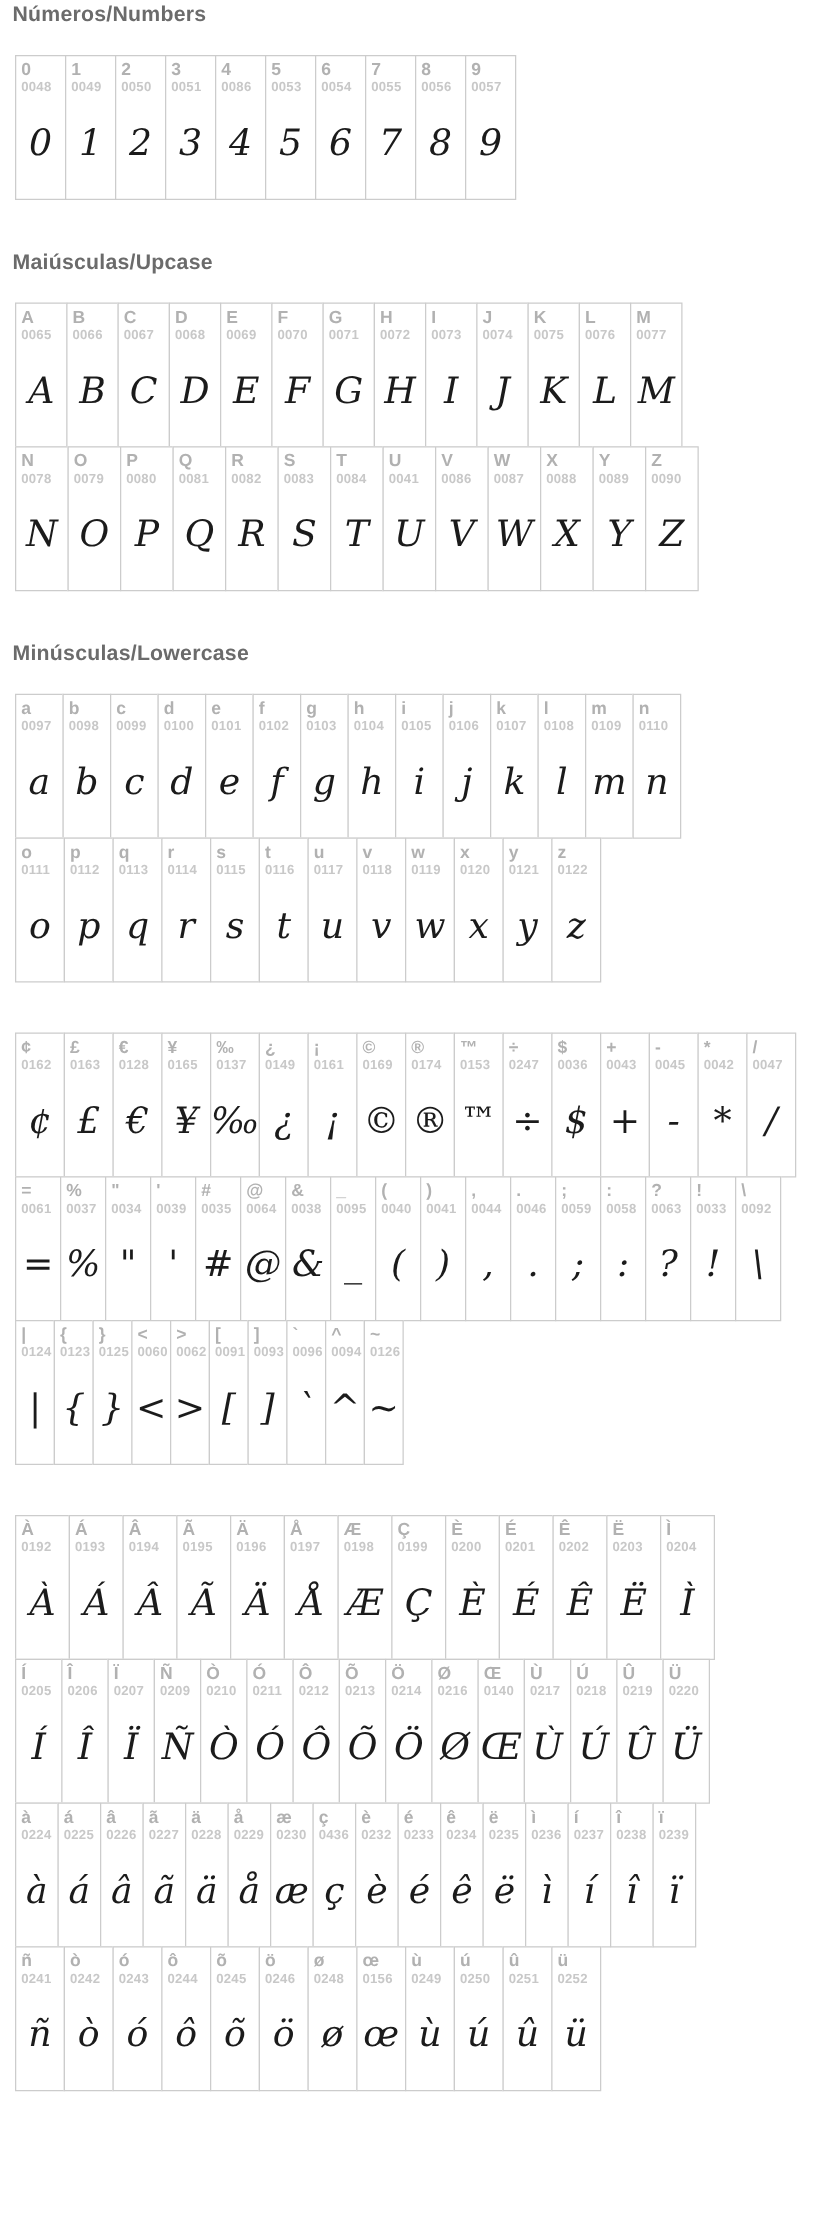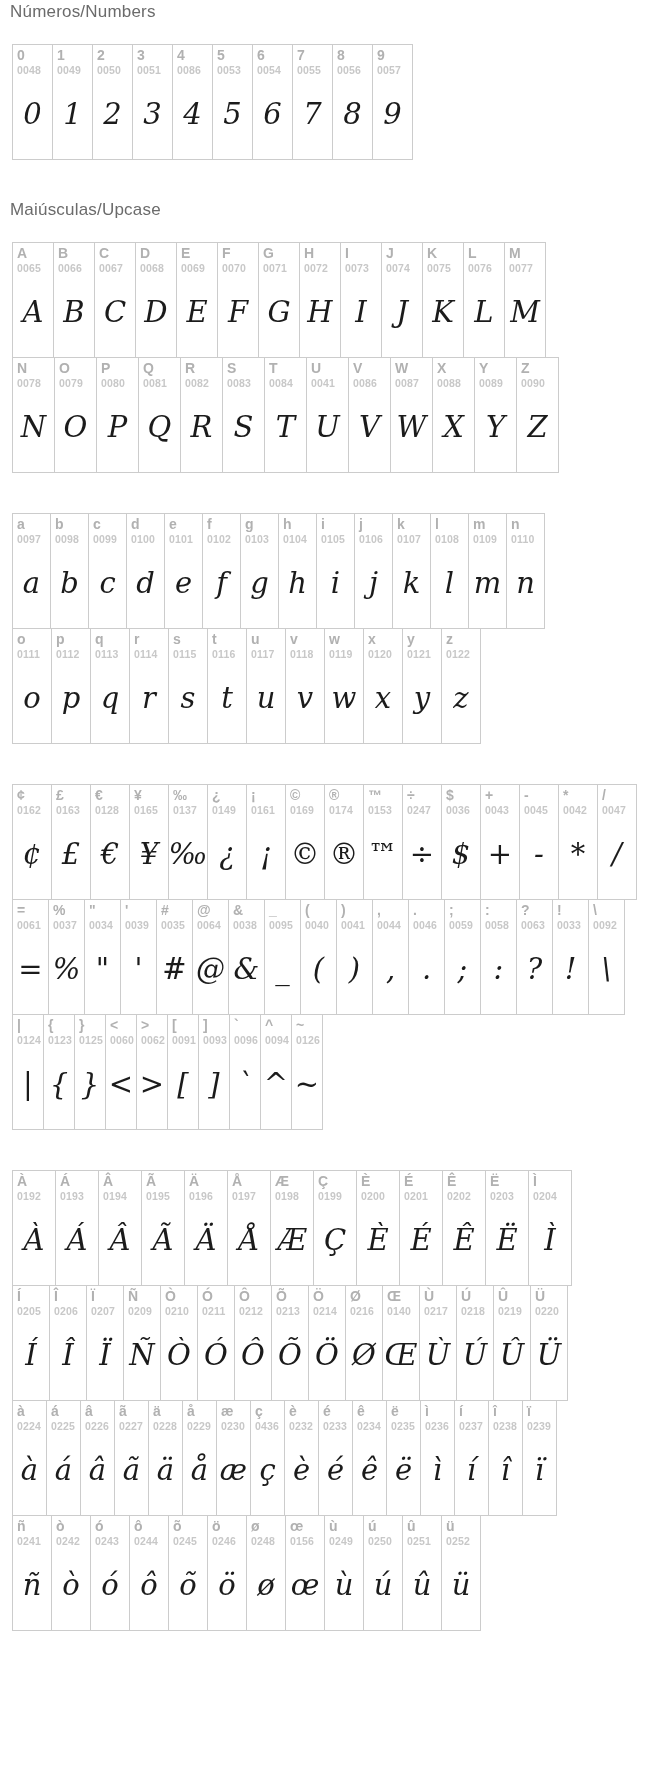--- a/index.html
+++ b/index.html
@@ -13,21 +13,21 @@
     min-height: 1770px;
     overflow-x: hidden;
   }
   .page {
     padding: 2px 0 0 10px;
     width: 651px;
   }
   .section { margin: 0 0 40px 0; }
   .section-title {
     font-size: 17px;
-    font-weight: 400;
+    font-weight: 700;
     color: #6b6b6b;
     letter-spacing: 0.2px;
     line-height: 20px;
     margin: 0 0 22px 0;
   }
   .grid { margin-left: 2px; }
   .row { display: flex; }
   .row + .row { margin-top: -1px; }
   .cell {
     box-sizing: border-box;
@@ -260,20 +260,21 @@
           </div>
           <div class="cell" style="width: 43px;">
             <div class="cell-label">Z</div>
             <div class="cell-code">0090</div>
             <div class="cell-glyph">Z</div>
           </div>
         </div>
       </div>
     </div>
     <div class="section">
+      <h2 class="section-title">Minúsculas/Lowercase</h2>
       <div class="grid">
         <div class="row">
           <div class="cell" style="width: 39px;">
             <div class="cell-label">a</div>
             <div class="cell-code">0097</div>
             <div class="cell-glyph">a</div>
           </div>
           <div class="cell" style="width: 39px;">
             <div class="cell-label">b</div>
             <div class="cell-code">0098</div>

